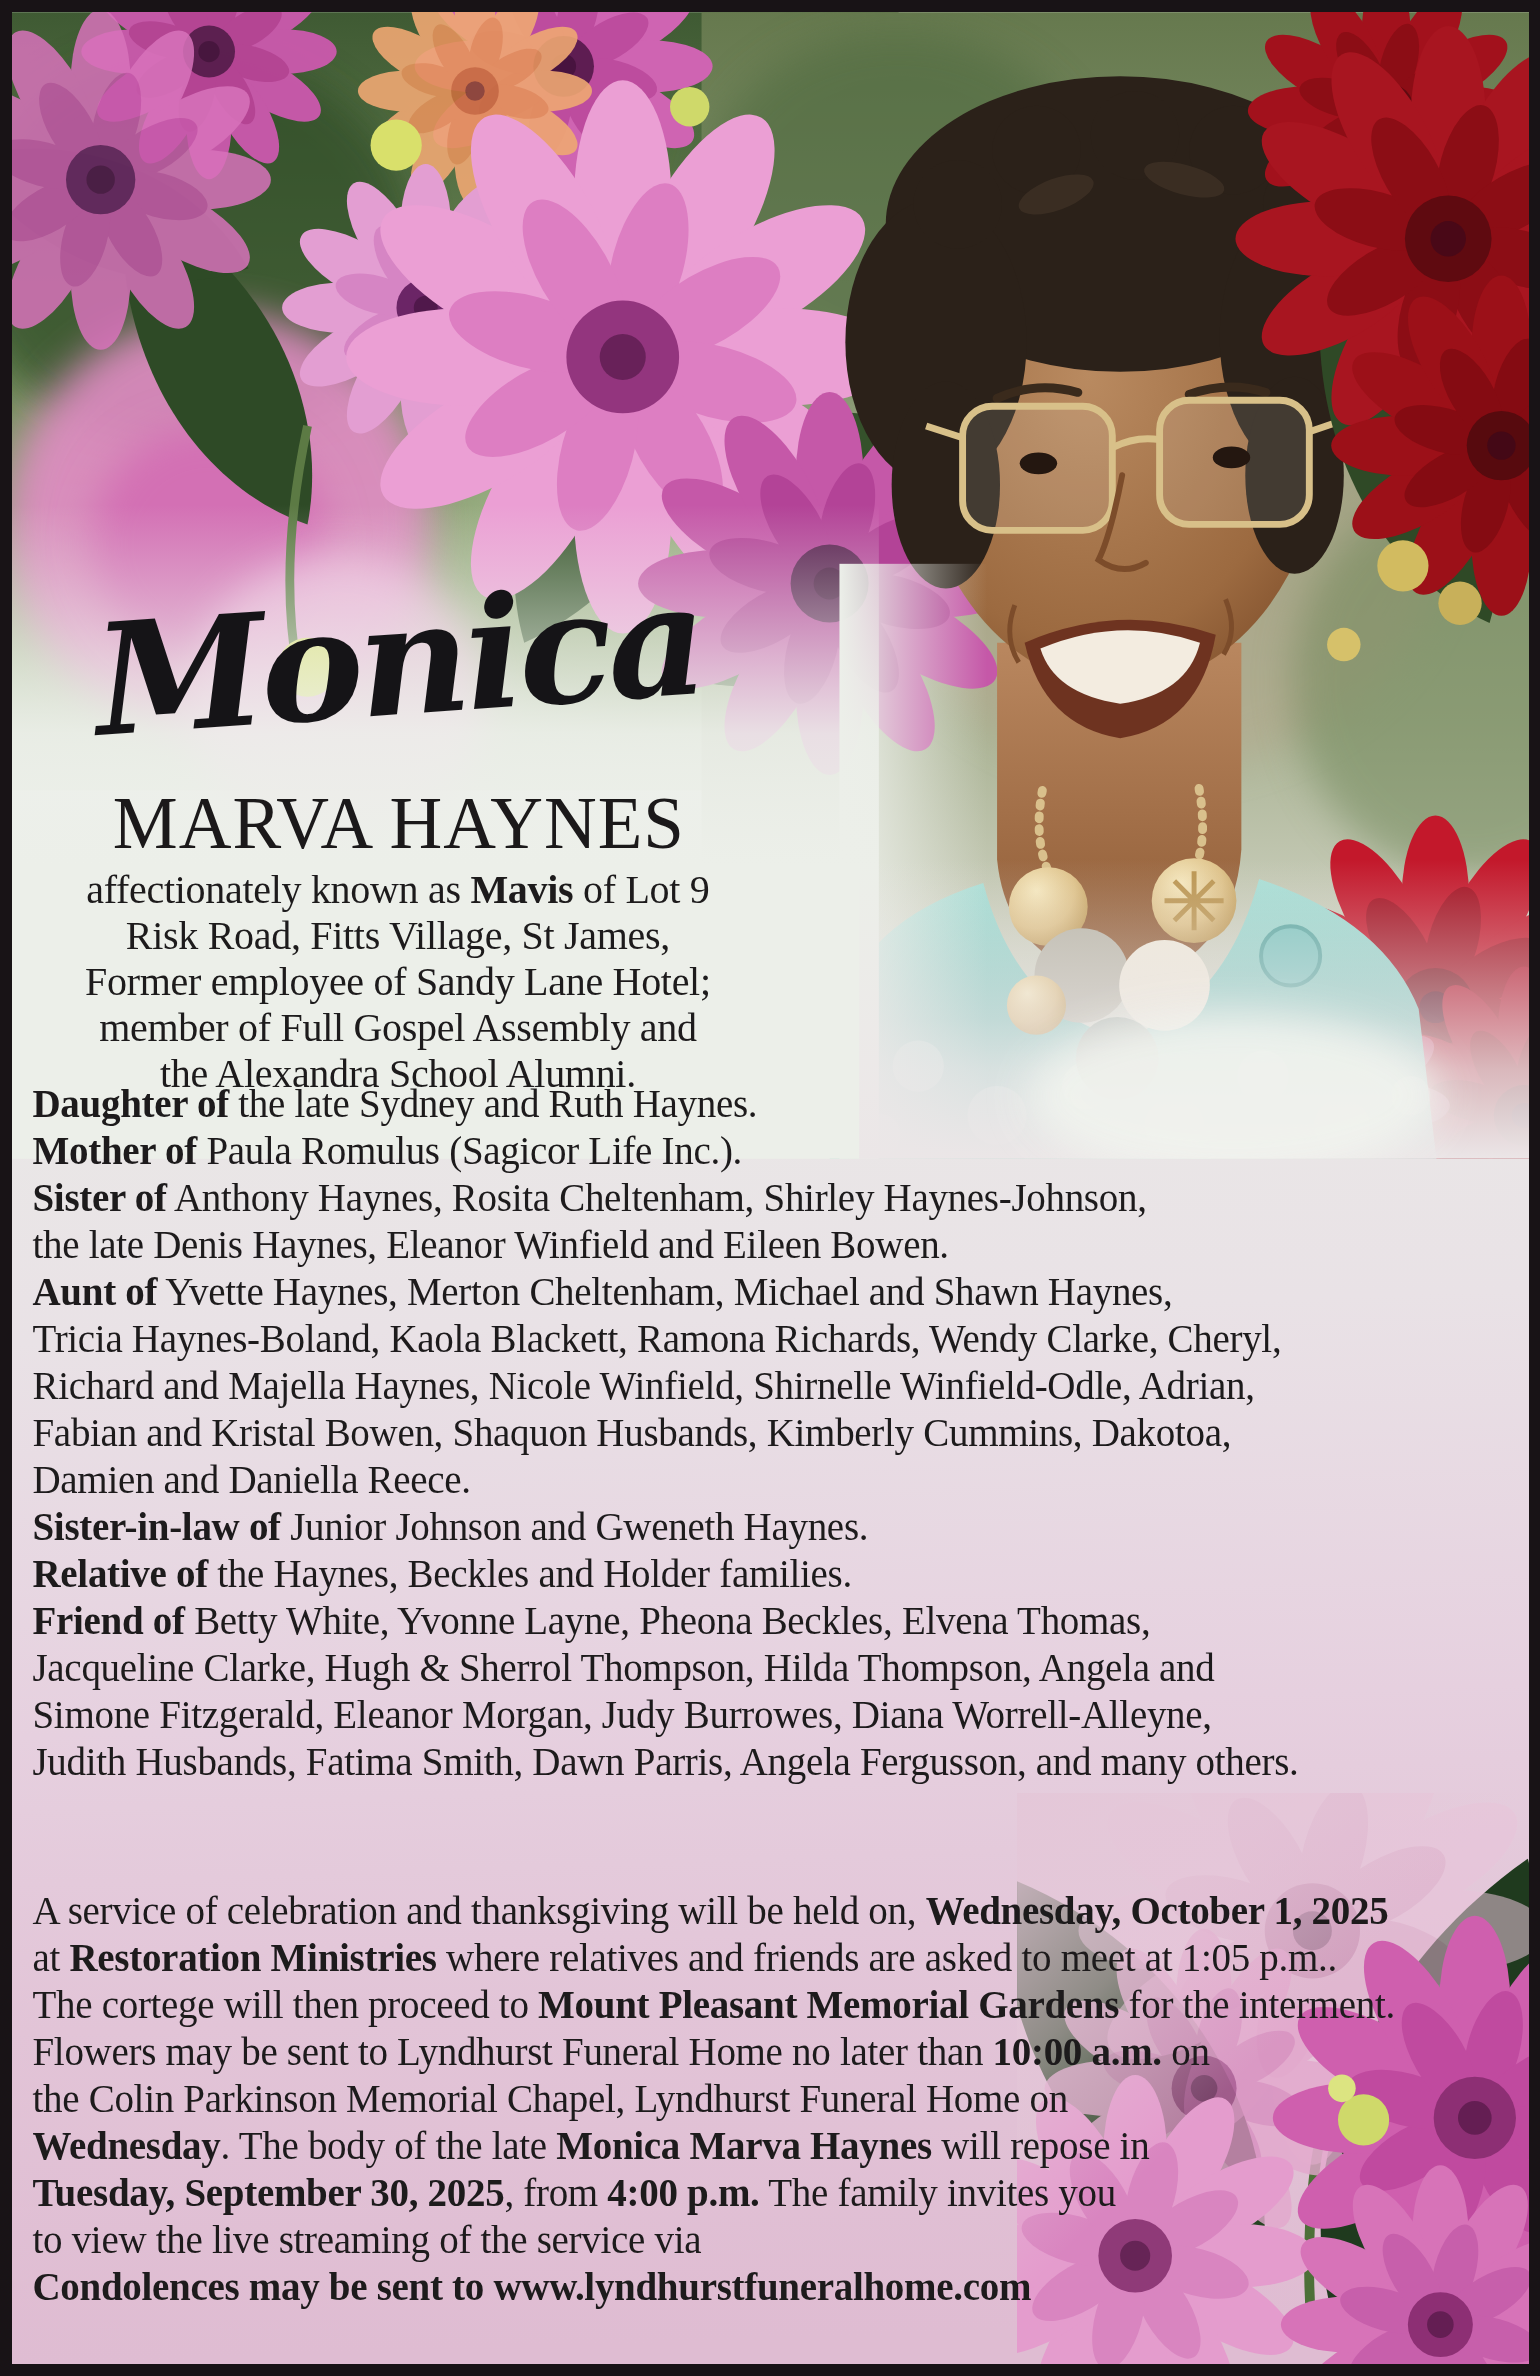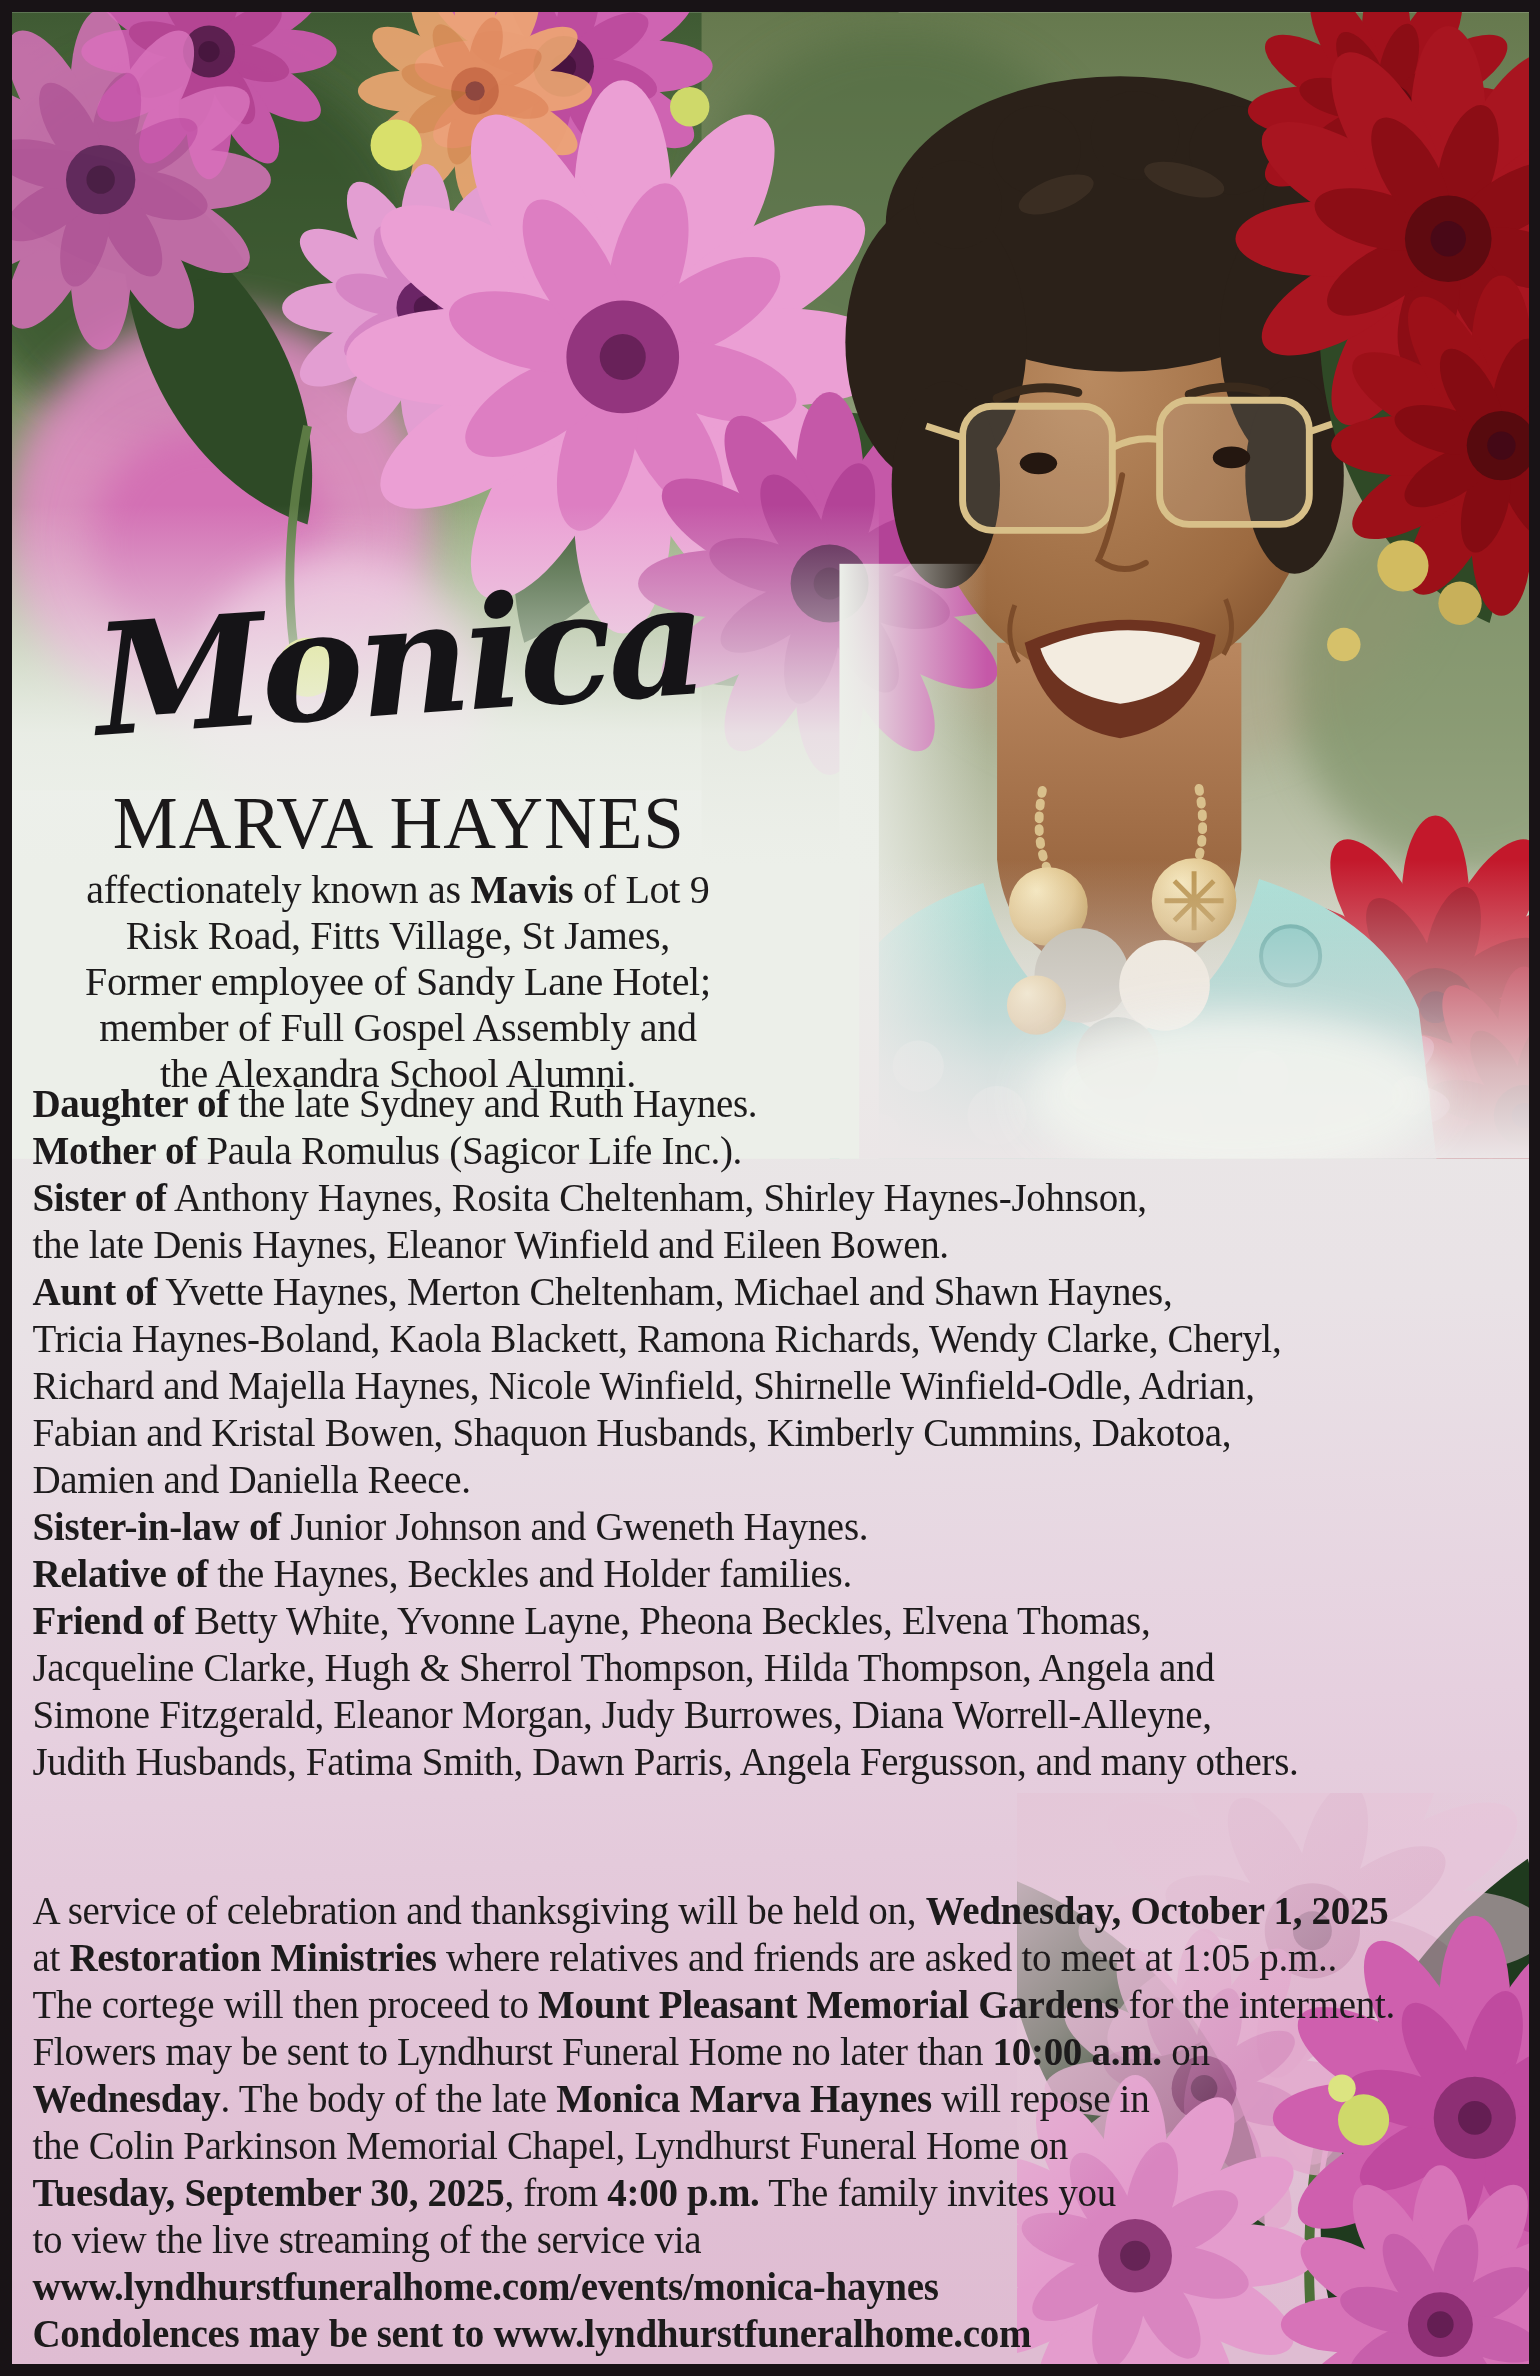--- a/index.html
+++ b/index.html
@@ -290,22 +290,21 @@
         <div class="tline"><span>Jacqueline Clarke, Hugh &amp; Sherrol Thompson, Hilda Thompson, Angela and</span></div>
         <div class="tline"><span>Simone Fitzgerald, Eleanor Morgan, Judy Burrowes, Diana Worrell-Alleyne,</span></div>
         <div class="tline"><span>Judith Husbands, Fatima Smith, Dawn Parris, Angela Fergusson, and many others.</span></div>
       </div>
 
     <div class="txt service">
         <div class="tline"><span>A service of celebration and thanksgiving will be held on, </span><span class="b">Wednesday, October 1, 2025</span></div>
         <div class="tline"><span>at </span><span class="b">Restoration Ministries</span><span> where relatives and friends are asked to meet at 1:05 p.m..</span></div>
         <div class="tline"><span>The cortege will then proceed to </span><span class="b">Mount Pleasant Memorial Gardens</span><span> for the interment.</span></div>
         <div class="tline"><span>Flowers may be sent to Lyndhurst Funeral Home no later than </span><span class="b">10:00 a.m.</span><span> on</span></div>
+        <div class="tline"><span>the Colin Parkinson Memorial Chapel, Lyndhurst Funeral Home on</span></div>
         <div class="tline"><span class="b">Wednesday</span><span>. The body of the late </span><span class="b">Monica Marva Haynes</span><span> will repose in</span></div>
-        <div class="tline"><span>the Colin Parkinson Memorial Chapel, Lyndhurst Funeral Home on</span></div>
         <div class="tline"><span class="b">Tuesday, September 30, 2025</span><span>, from </span><span class="b">4:00 p.m.</span><span> The family invites you</span></div>
         <div class="tline"><span>to view the live streaming of the service via</span></div>
-        <div class="tline"><span class="b">www.lyndhurstfuneralhome.com/events/monica-haynes</span></div>
         <div class="tline"><span class="b">Condolences may be sent to www.lyndhurstfuneralhome.com</span></div>
       </div>
   </div>
 </div>
 
 
 </body></html>

